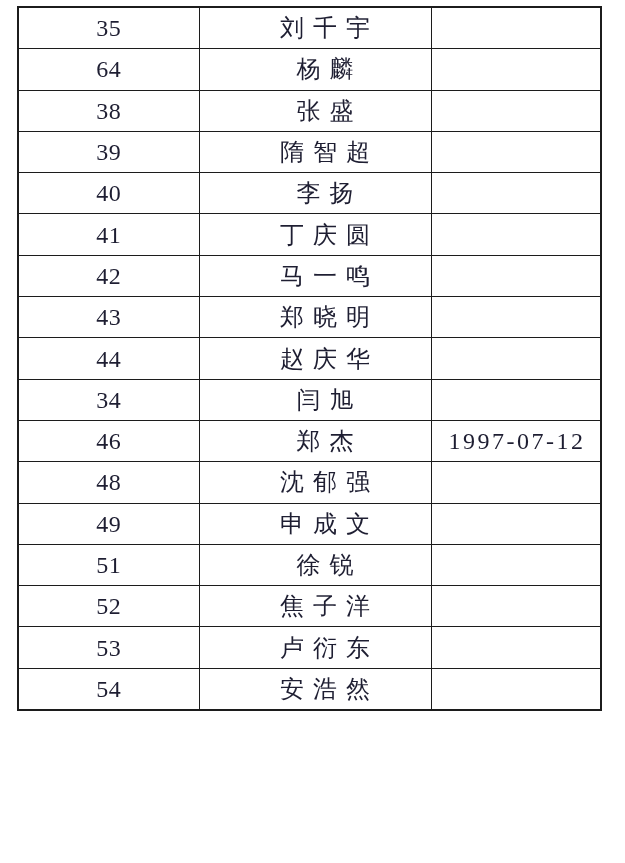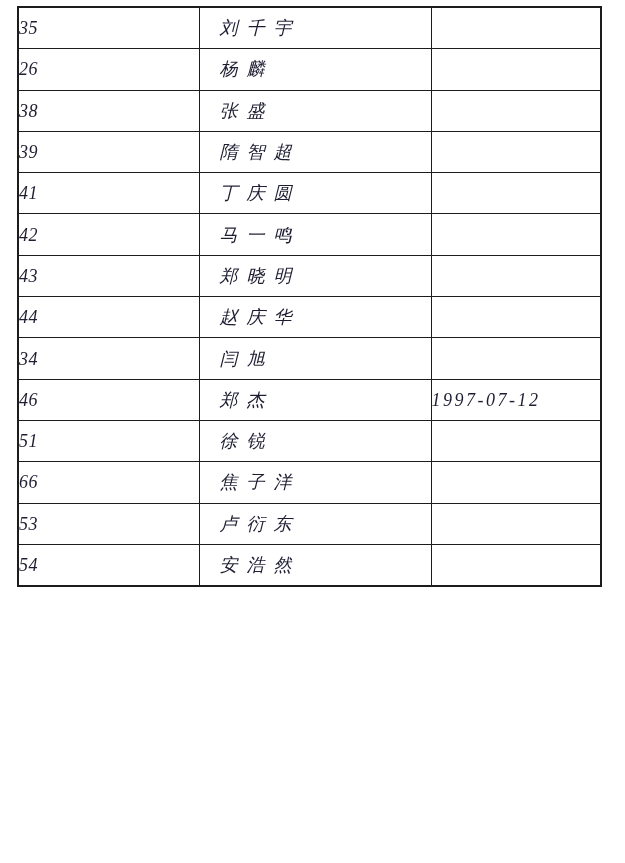--- a/index.html
+++ b/index.html
@@ -25,28 +25,27 @@
     top: 6px;
     width: 583px;
     border-collapse: collapse;
     table-layout: fixed;
     border: 2px solid #1c1c1c;
   }
   table.roster td {
     border: 1.5px solid #1c1c1c;
     height: 40.3px;
     padding: 0;
-    text-align: left;
+    text-align: center;
     vertical-align: middle;
     color: #1e1e32;
-    font-size: 18px;
+    font-size: 24px;
     line-height: 1;
     overflow: hidden;
     white-space: nowrap;
-    font-style: italic;
   }
   .num-text {
     letter-spacing: 0.5px;
   }
   .name-text {
     letter-spacing: 9px;
     margin-right: -9px;
     margin-left: 20px;
   }
   .date-text {
@@ -64,32 +63,37 @@
       <col style="width:232px">
       <col style="width:170px">
     </colgroup>
     <tbody>
         <tr>
           <td><span class="num-text">35</span></td>
           <td><span class="name-text">刘千宇</span></td>
           <td><span class="date-text"></span></td>
         </tr>
         <tr>
-          <td><span class="num-text">26</span></td>
+          <td><span class="num-text">64</span></td>
           <td><span class="name-text">杨麟</span></td>
           <td><span class="date-text"></span></td>
         </tr>
         <tr>
           <td><span class="num-text">38</span></td>
           <td><span class="name-text">张盛</span></td>
           <td><span class="date-text"></span></td>
         </tr>
         <tr>
           <td><span class="num-text">39</span></td>
           <td><span class="name-text">隋智超</span></td>
+          <td><span class="date-text"></span></td>
+        </tr>
+        <tr>
+          <td><span class="num-text">40</span></td>
+          <td><span class="name-text">李扬</span></td>
           <td><span class="date-text"></span></td>
         </tr>
         <tr>
           <td><span class="num-text">41</span></td>
           <td><span class="name-text">丁庆圆</span></td>
           <td><span class="date-text"></span></td>
         </tr>
         <tr>
           <td><span class="num-text">42</span></td>
           <td><span class="name-text">马一鸣</span></td>
@@ -109,26 +113,36 @@
           <td><span class="num-text">34</span></td>
           <td><span class="name-text">闫旭</span></td>
           <td><span class="date-text"></span></td>
         </tr>
         <tr>
           <td><span class="num-text">46</span></td>
           <td><span class="name-text">郑杰</span></td>
           <td><span class="date-text">1997-07-12</span></td>
         </tr>
         <tr>
+          <td><span class="num-text">48</span></td>
+          <td><span class="name-text">沈郁强</span></td>
+          <td><span class="date-text"></span></td>
+        </tr>
+        <tr>
+          <td><span class="num-text">49</span></td>
+          <td><span class="name-text">申成文</span></td>
+          <td><span class="date-text"></span></td>
+        </tr>
+        <tr>
           <td><span class="num-text">51</span></td>
           <td><span class="name-text">徐锐</span></td>
           <td><span class="date-text"></span></td>
         </tr>
         <tr>
-          <td><span class="num-text">66</span></td>
+          <td><span class="num-text">52</span></td>
           <td><span class="name-text">焦子洋</span></td>
           <td><span class="date-text"></span></td>
         </tr>
         <tr>
           <td><span class="num-text">53</span></td>
           <td><span class="name-text">卢衍东</span></td>
           <td><span class="date-text"></span></td>
         </tr>
         <tr>
           <td><span class="num-text">54</span></td>

